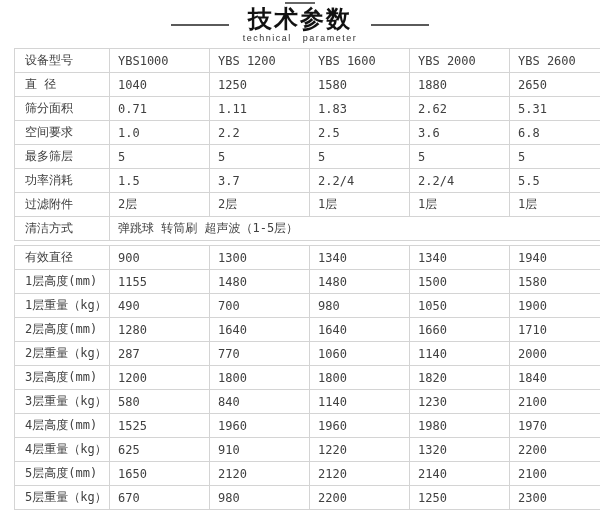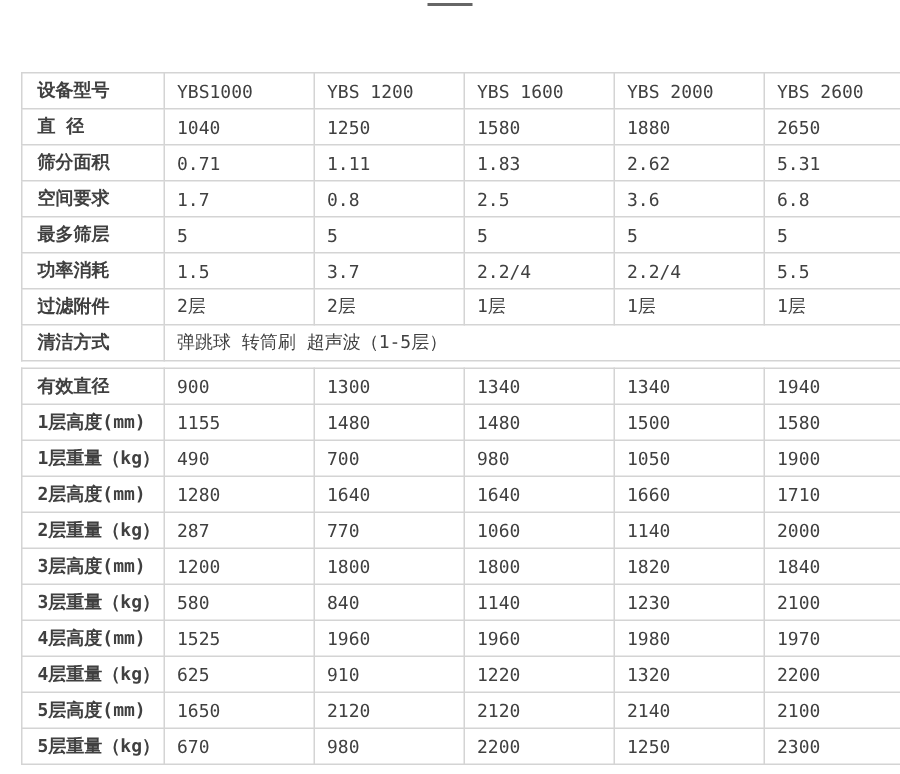--- a/index.html
+++ b/index.html
@@ -76,33 +76,40 @@
     border: 1px solid #d4d4d4;
     height: 23px;
     padding: 0 4px 0 8px;
     overflow: hidden;
     white-space: nowrap;
     vertical-align: middle;
   }
   table.spec td.label {
     width: 80px;
     padding-left: 10px;
-    font-weight: bold;
   }
   table.spec td.val {
     width: 87px;
   }
 </style>
 </head>
 <body>
 
 <div class="page">
 
   <div class="header">
     <div class="top-dash"></div>
+    <div class="title-row">
+      <span class="dash"></span>
+      <div class="title-block">
+        <div class="title">技术参数</div>
+        <div class="subtitle">technical  parameter</div>
+      </div>
+      <span class="dash"></span>
+    </div>
   </div>
 
   <table class="spec t1">
     <tbody>
         <tr>
           <td class="label">设备型号</td>
           <td class="val">YBS1000</td>
           <td class="val">YBS 1200</td>
           <td class="val">YBS 1600</td>
           <td class="val">YBS 2000</td>
@@ -119,22 +126,22 @@
         <tr>
           <td class="label">筛分面积</td>
           <td class="val">0.71</td>
           <td class="val">1.11</td>
           <td class="val">1.83</td>
           <td class="val">2.62</td>
           <td class="val">5.31</td>
         </tr>
         <tr>
           <td class="label">空间要求</td>
-          <td class="val">1.7</td>
-          <td class="val">0.8</td>
+          <td class="val">1.0</td>
+          <td class="val">2.2</td>
           <td class="val">2.5</td>
           <td class="val">3.6</td>
           <td class="val">6.8</td>
         </tr>
         <tr>
           <td class="label">最多筛层</td>
           <td class="val">5</td>
           <td class="val">5</td>
           <td class="val">5</td>
           <td class="val">5</td>

